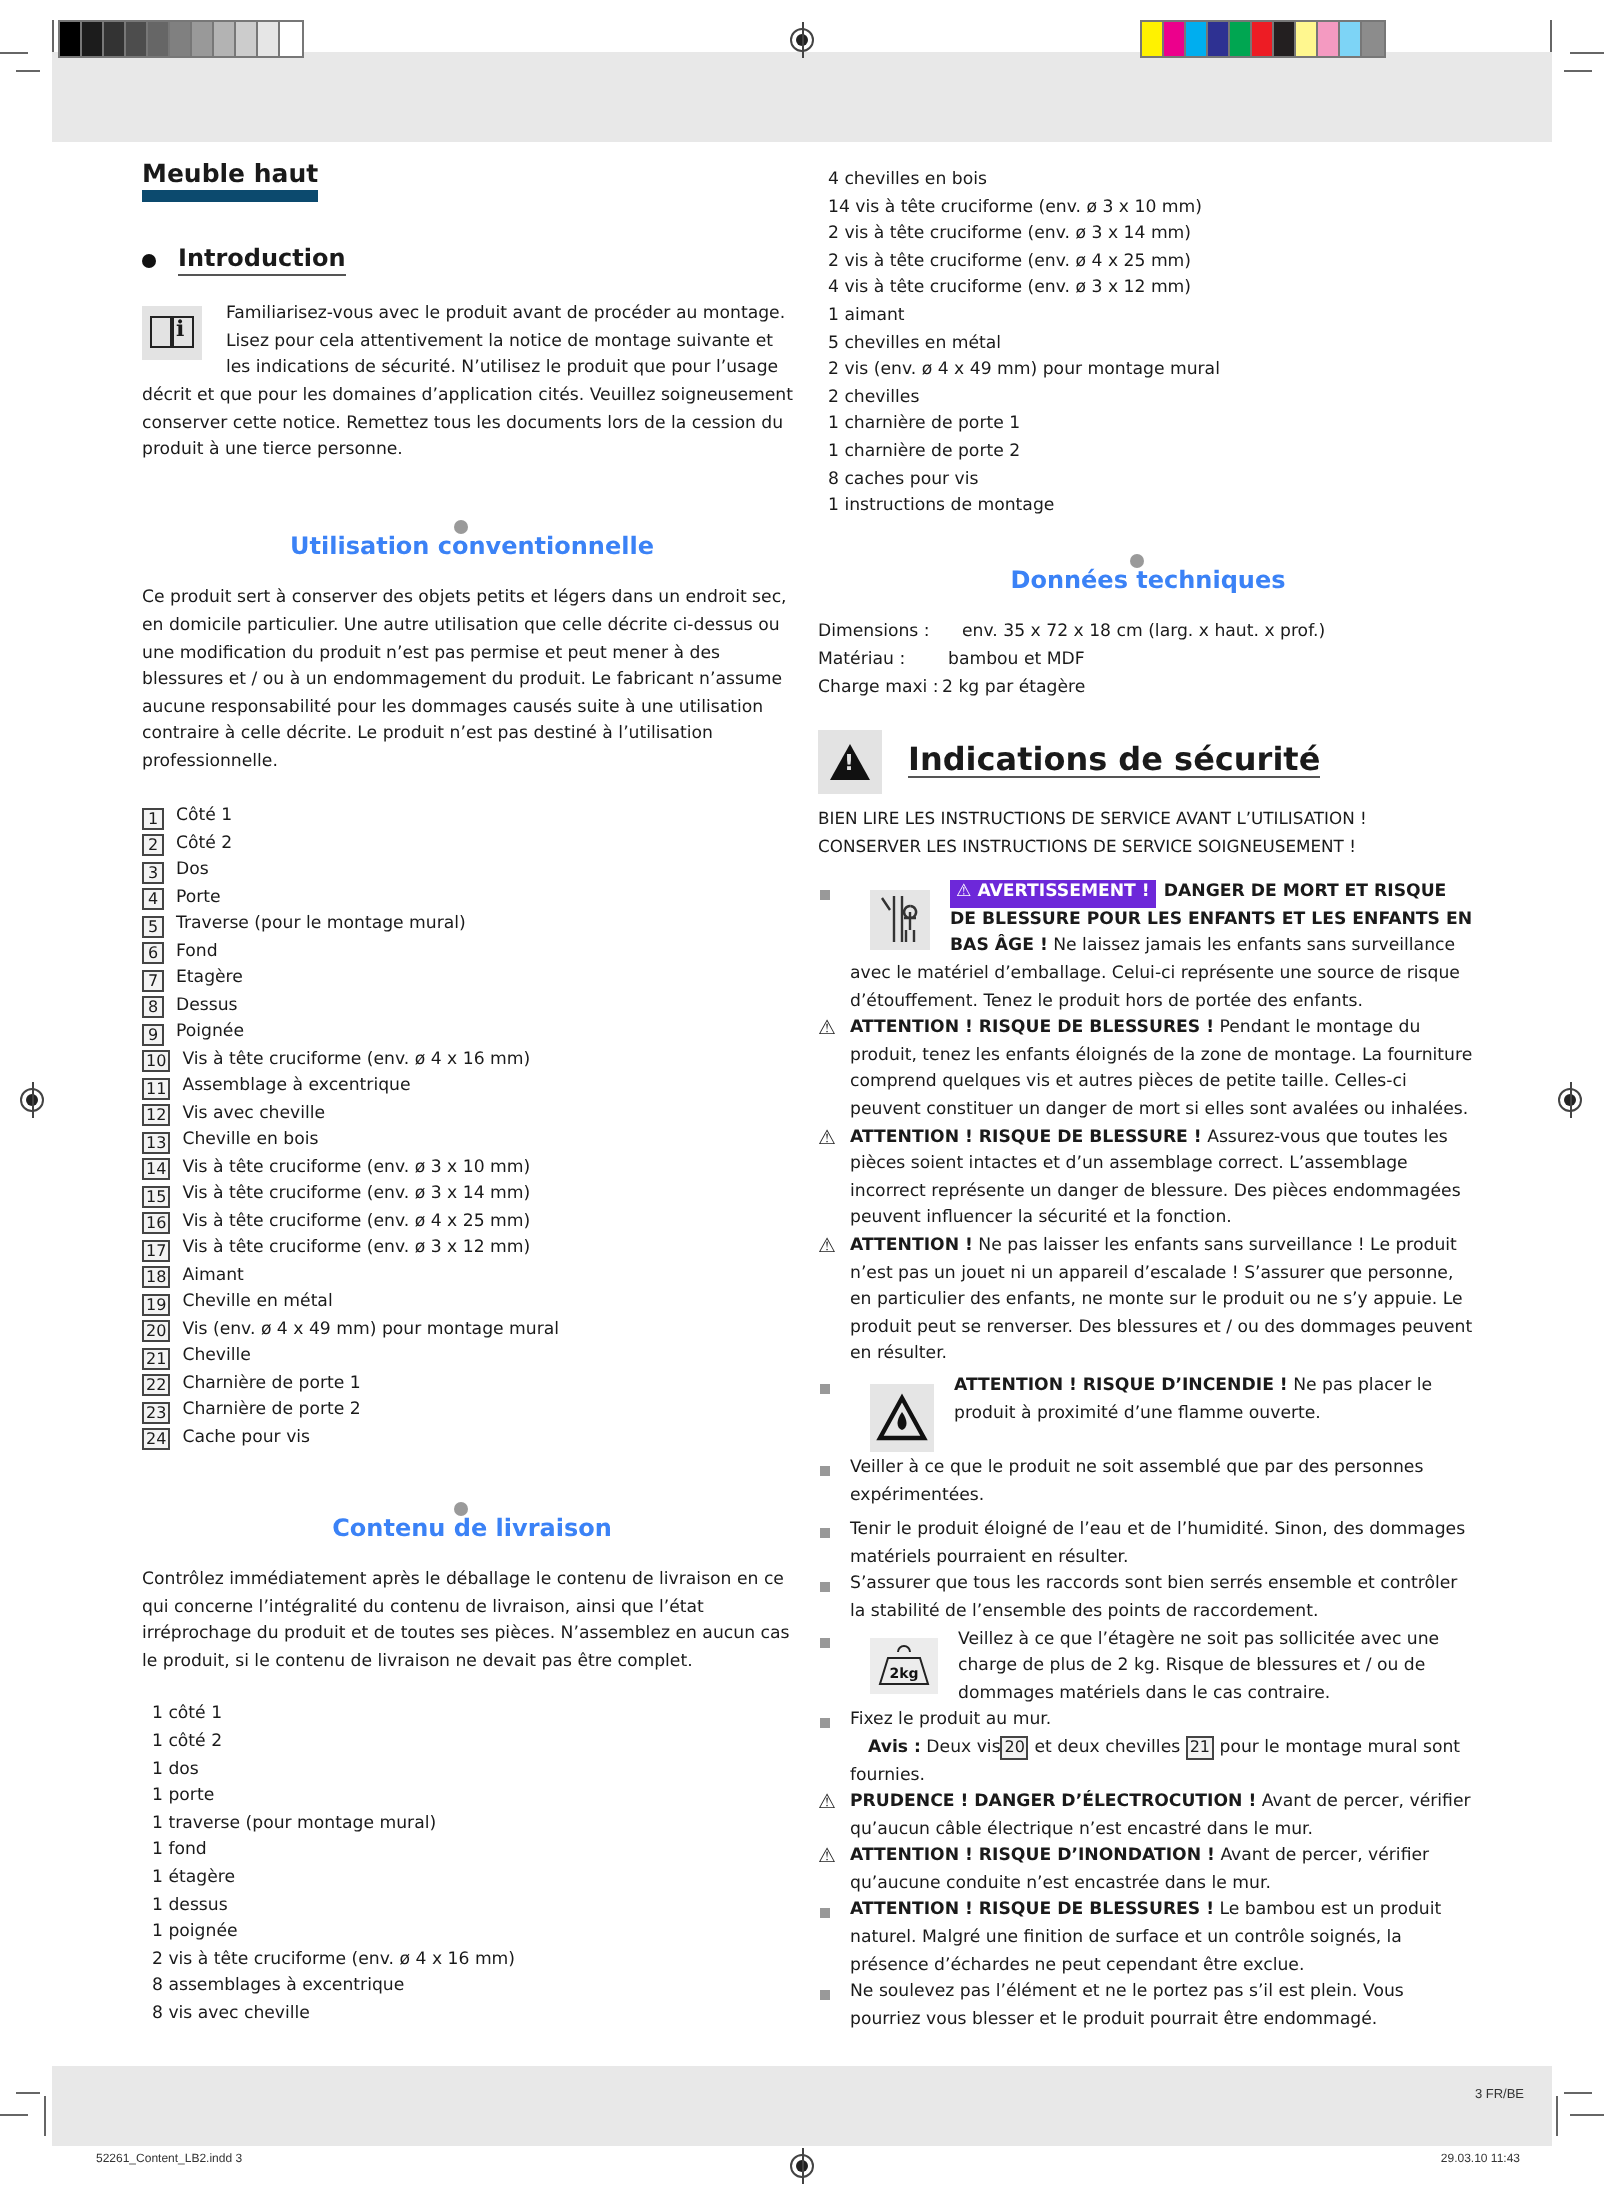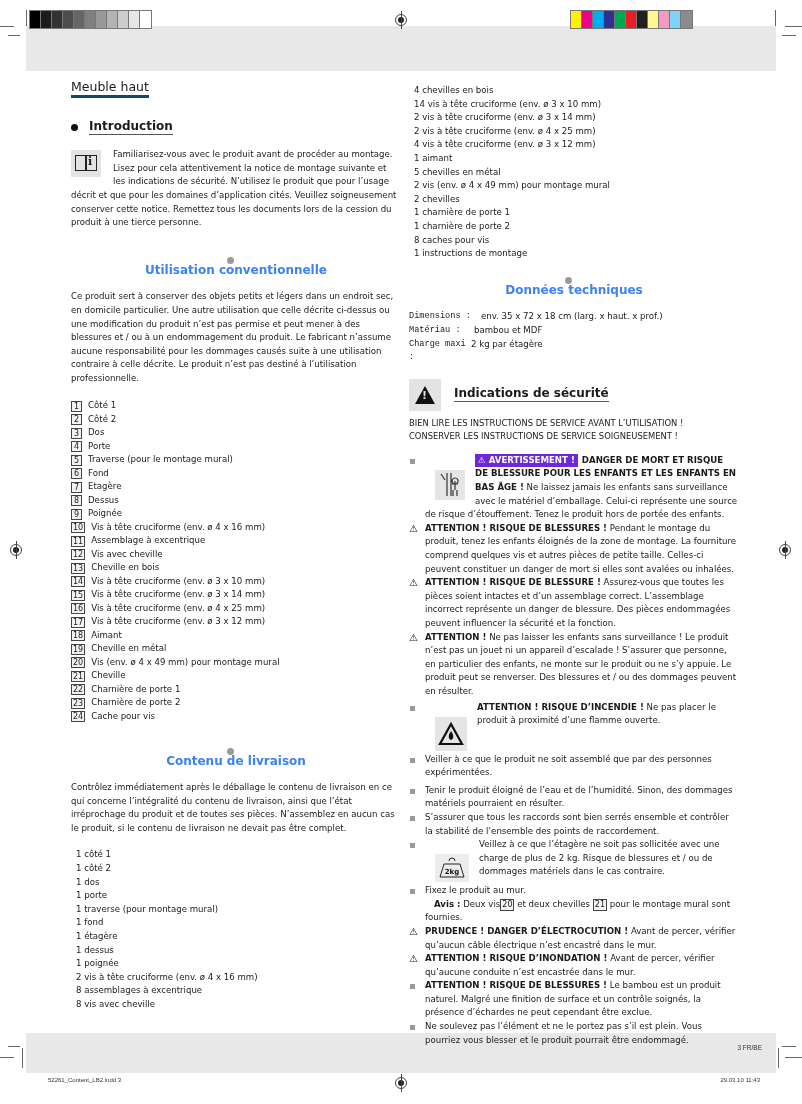--- a/index.html
+++ b/index.html
@@ -14,21 +14,21 @@
   .reg { position: absolute; width: 12px; height: 12px; border: 1px solid #444; border-radius: 50%; }
   .reg::before { content: ""; position: absolute; left: 2px; top: 2px; width: 6px; height: 6px; background: #222; border-radius: 50%; }
   .reg::after { content: ""; position: absolute; left: 5px; top: -4px; width: 1px; height: 18px; background: #444; }
   .band-top2 { position: absolute; left: 26px; top: 26px; width: 750px; height: 45px; background: #e8e8e8; }
   .band-bottom { position: absolute; left: 26px; top: 1033px; width: 750px; height: 40px; background: #e8e8e8; }
   .page { position: absolute; left: 26px; top: 71px; width: 750px; height: 962px; background: #ffffff; }
 
   .col-left { position: absolute; left: 71px; top: 80px; width: 330px; font-size: 8.6px; line-height: 13.6px; }
   .col-right { position: absolute; left: 409px; top: 84px; width: 330px; font-size: 8.6px; line-height: 13.6px; }
 
-  .doc-title { font-weight: normal; font-size: 12.5px; border-bottom: 3px solid #0c4a6e; display: inline-block; padding-bottom: 1px; color: #1a1a1a; }
+  .doc-title { font-weight: bold; font-size: 12.5px; border-bottom: 6px solid #0c4a6e; display: inline-block; padding-bottom: 1px; color: #1a1a1a; }
   .sec-head { display: flex; align-items: center; font-weight: bold; font-size: 12px; }
   .sec-head .dot { width: 7px; height: 7px; border-radius: 50%; background: #111; margin-right: 11px; }
   .sec-head.grey { color: #3b82f6; flex-direction: column; }
   .sec-head.grey .dot { background: #9a9a9a; }
   .sec-head.ul .label { border-bottom: 1px solid #555; padding-bottom: 1px; }
 
   p.body { text-align: left; }
   .intro-box { position: relative; }
   .info-icon { float: left; width: 30px; height: 27px; background: #e3e3e3; margin: 2px 12px 2px 0; position: relative; }
   .info-icon .book { position: absolute; left: 4px; top: 5px; width: 22px; height: 16px; border: 1.5px solid #222; }
@@ -36,34 +36,34 @@
   .info-icon .i { position: absolute; left: 17px; top: 5px; font-weight: bold; font-size: 11px; font-family: "DejaVu Serif", serif; }
 
   .parts { list-style: none; }
   .parts li { display: flex; align-items: center; height: 13.5px; }
   .num { display: inline-block; min-width: 11px; height: 11px; border: 1px solid #444; font-size: 8px; line-height: 10px; text-align: center; margin-right: 6px; padding: 0 1px; background: #f3f3f3; }
 
   .plain-list { list-style: none; padding-left: 5px; }
   .plain-list li { height: 13.6px; }
 
   .tech-row { display: flex; }
-  .tech-row .k { width: 72px; font-family: Liberation Mono, monospace; }
+  .tech-row .k { width: 72px; }
   .safety-head { display: flex; align-items: center; margin-top: 14px; }
   .warn-box { width: 32px; height: 32px; background: #e3e3e3; display: flex; align-items: center; justify-content: center; margin-right: 13px; }
   .tri { width: 0; height: 0; border-left: 10px solid transparent; border-right: 10px solid transparent; border-bottom: 18px solid #111; position: relative; }
   .tri::after { content: "!"; position: absolute; left: -3px; top: 3px; color: #e3e3e3; font-weight: bold; font-size: 11px; }
-  .safety-title { font-weight: bold; font-size: 12px; border-bottom: 1px solid #555; padding-bottom: 1px; }
+  .safety-title { font-weight: bold; font-size: 16px; border-bottom: 1px solid #555; padding-bottom: 1px; }
   .caps { font-size: 8.4px; margin-top: 6px; }
 
   .item { position: relative; padding-left: 16px; margin-top: 0px; }
   .bullet-sq { position: absolute; left: 1px; top: 5px; width: 5px; height: 5px; background: #999; }
   .bullet-tri { position: absolute; left: 0; top: 1px; font-size: 10px; line-height: 11px; }
   .b { font-weight: bold; }
   .indent { padding-left: 9px; text-align: right; }
-  .pic { float: left; width: 30px; height: 30px; background: #e5e5e5; margin: 16px 10px 2px 10px; position: relative; }
+  .pic { float: left; width: 30px; height: 30px; background: #e5e5e5; margin: 5px 10px 2px 10px; position: relative; }
   .badge-avert { display: inline-block; background: #6d28d9; color: #fff; font-weight: bold; padding: 0 3px; margin-right: 4px; }
   .inline-num { display: inline-block; border: 1px solid #444; padding: 0 1px; line-height: 10px; font-size: 8px; background: #f3f3f3; }
 
   .footer-page { position: absolute; right: 40px; top: 1044px; font-size: 6.5px; color: #333; font-family: "Liberation Sans Narrow", "Liberation Sans", sans-serif; }
   .slug-left { position: absolute; left: 48px; top: 1077px; font-size: 6px; color: #333; font-family: "Liberation Sans", sans-serif; }
   .slug-right { position: absolute; right: 42px; top: 1077px; font-size: 6px; color: #333; font-family: "Liberation Sans", sans-serif; }
 </style>
 </head>
 <body>
 

